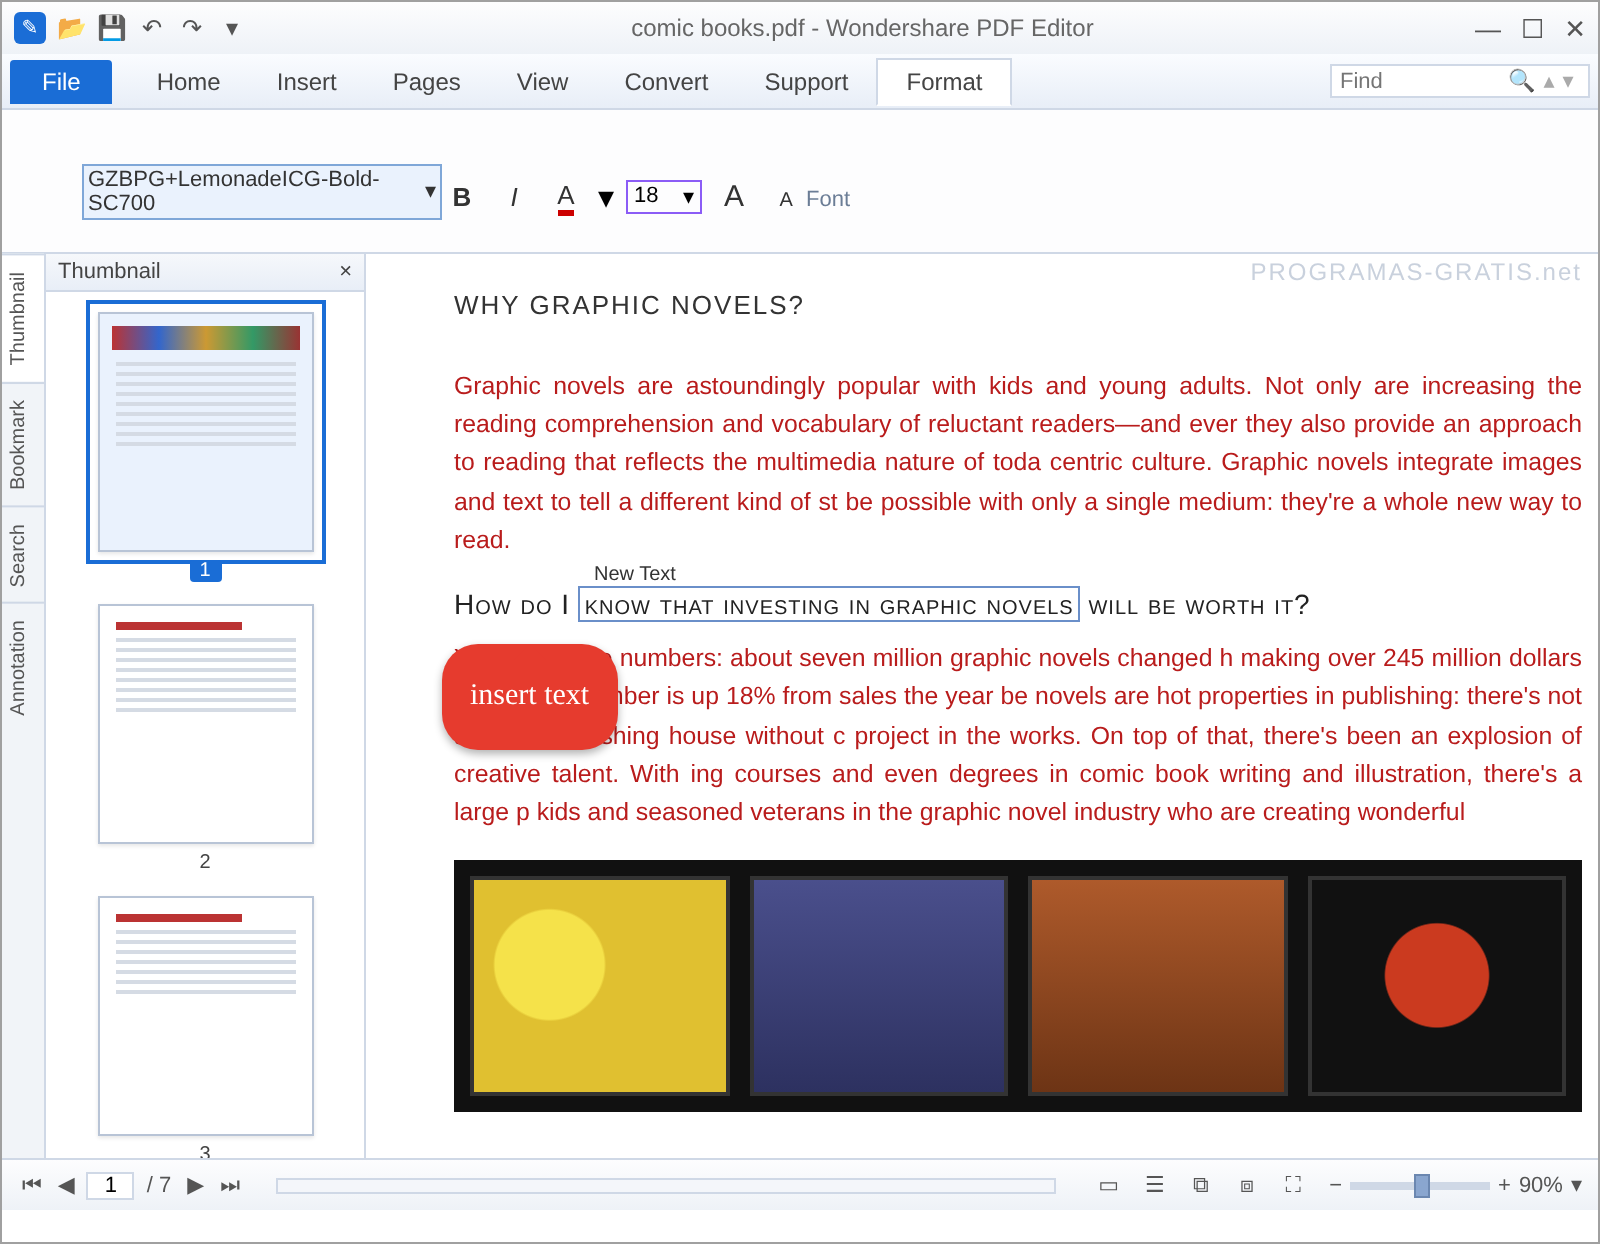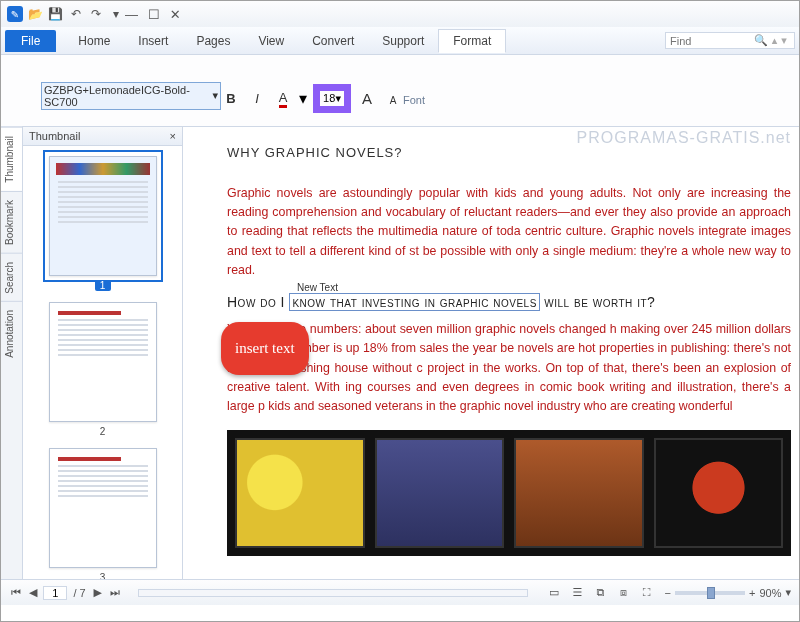--- a/index.html
+++ b/index.html
@@ -18,21 +18,21 @@
 .menuline .tab.active { background:#fff; border:1px solid #cfd8e6; border-bottom:1px solid #fff; }
 .menuline .spacer { flex:1; }
 .menuline .find { border:1px solid #cfd8e6; background:#fff; padding:1px 4px; display:flex; align-items:center; font-size:11px; color:#aaa; width:130px; gap:4px;margin-left:11px;}
 .menuline .find input{ border:none; outline:none; width:80px; font-size:11px; color:#777;}
 
 .ribbon { height: 72px; background:#fdfdfe; border-bottom:1px solid #cfd8e6; display:flex; }
 .ribbon .group { padding:12px 12px 2px 12px; display:flex; align-items:center;margin-left:28px; }
 .ribbon .fontsel { border:1px solid #7fa7d8; background:#eaf2fd; font-size:11px; padding:1px 2px; width:180px; color:#333; display:flex; justify-content:space-between; align-items:center;}
 .ribbon .row2 { display:flex; gap:6px; margin-top:6px; align-items:center;}
 .ribbon .btn { width:20px; height:20px; border:1px solid transparent; display:flex;align-items:center;justify-content:center; font-size:13px; color:#333; }
-.ribbon .size { border:7px solid #8b5cf6; width:38px; font-size:11px; padding:1px 3px; display:flex; justify-content:space-between;}
+.ribbon .size { border:1px solid #8b5cf6; width:38px; font-size:11px; padding:1px 3px; display:flex; justify-content:space-between;}
 .ribbon .glabel { font-size:11px; color:#6b7d96; margin-top:8px;}
 
 .workarea { display:flex; height: 452px; }
 .sidetabs { width:22px; background:#f1f4f8; border-right:1px solid #cfd8e6; display:flex; flex-direction:column;}
 .sidetabs .vtab { writing-mode: vertical-rl; transform: rotate(180deg); font-size:10px; color:#555; padding:8px 3px; border-bottom:1px solid #cfd8e6; text-align:center;}
 .sidetabs .vtab.active { background:#fff; }
 
 .thumbpanel { width:160px; border-right:1px solid #cfd8e6; background:#fff; display:flex; flex-direction:column;}
 .thumbpanel .hdr { background:linear-gradient(#f6f8fb,#e8eef7); font-size:11px; padding:3px 6px; border-bottom:1px solid #cfd8e6; display:flex; justify-content:space-between; color:#444;}
 .thumbs { overflow-y:auto; flex:1; padding:10px 0; display:flex; flex-direction:column; align-items:center; gap:6px;}
@@ -64,34 +64,35 @@
 .statusbar { height:26px; border-top:1px solid #cfd8e6; background:linear-gradient(#fdfdfe,#eef2f7); display:flex; align-items:center; font-size:11px; color:#555; padding:0 8px; gap:8px;}
 .statusbar .nav { display:flex; align-items:center; gap:4px;}
 .statusbar .nav span{ padding:0 2px; cursor:default;}
 .statusbar .pginput{ width:24px; border:1px solid #cfd8e6; text-align:center; font-size:11px;}
 .statusbar .mid{ flex:1; height:8px; border:1px solid #cfd8e6; background:#f4f6fa; margin:0 8px;}
 .statusbar .viewbtns span{ width:18px; height:18px; display:inline-flex; align-items:center; justify-content:center; border:1px solid transparent; margin:0 1px;}
 .statusbar .zoom { display:flex; align-items:center; gap:4px;}
 .statusbar .zoom .track{ width:70px; height:4px; background:#cfd8e6; position:relative;}
 .statusbar .zoom .track .knob{ position:absolute; left:46%; top:-4px; width:8px; height:12px; background:#8aa6cf; border:1px solid #6b87b0;}
 
-.watermark { position:absolute; right:8px; top:2px; font-size:16px; color:#c9d1dd; letter-spacing:1px;}
+.watermark { position:absolute; right:8px; top:2px; font-size:12px; color:#c9d1dd; letter-spacing:1px;}
 </style>
 </head>
 <body>
 
 <div class="titlebar">
   <span class="icon">✎</span>
   <div class="qat">
     <span>📂</span>
     <span>💾</span>
     <span>↶</span>
     <span>↷</span>
     <span>▾</span>
   </div>
+  <div class="title">comic books.pdf - Wondershare PDF Editor</div>
   <div class="winbtns">
     <span>—</span>
     <span>☐</span>
     <span>✕</span>
   </div>
 </div>
 
 <div class="menuline">
   <div class="file-tab">File</div>
   <div class="tab">Home</div>

